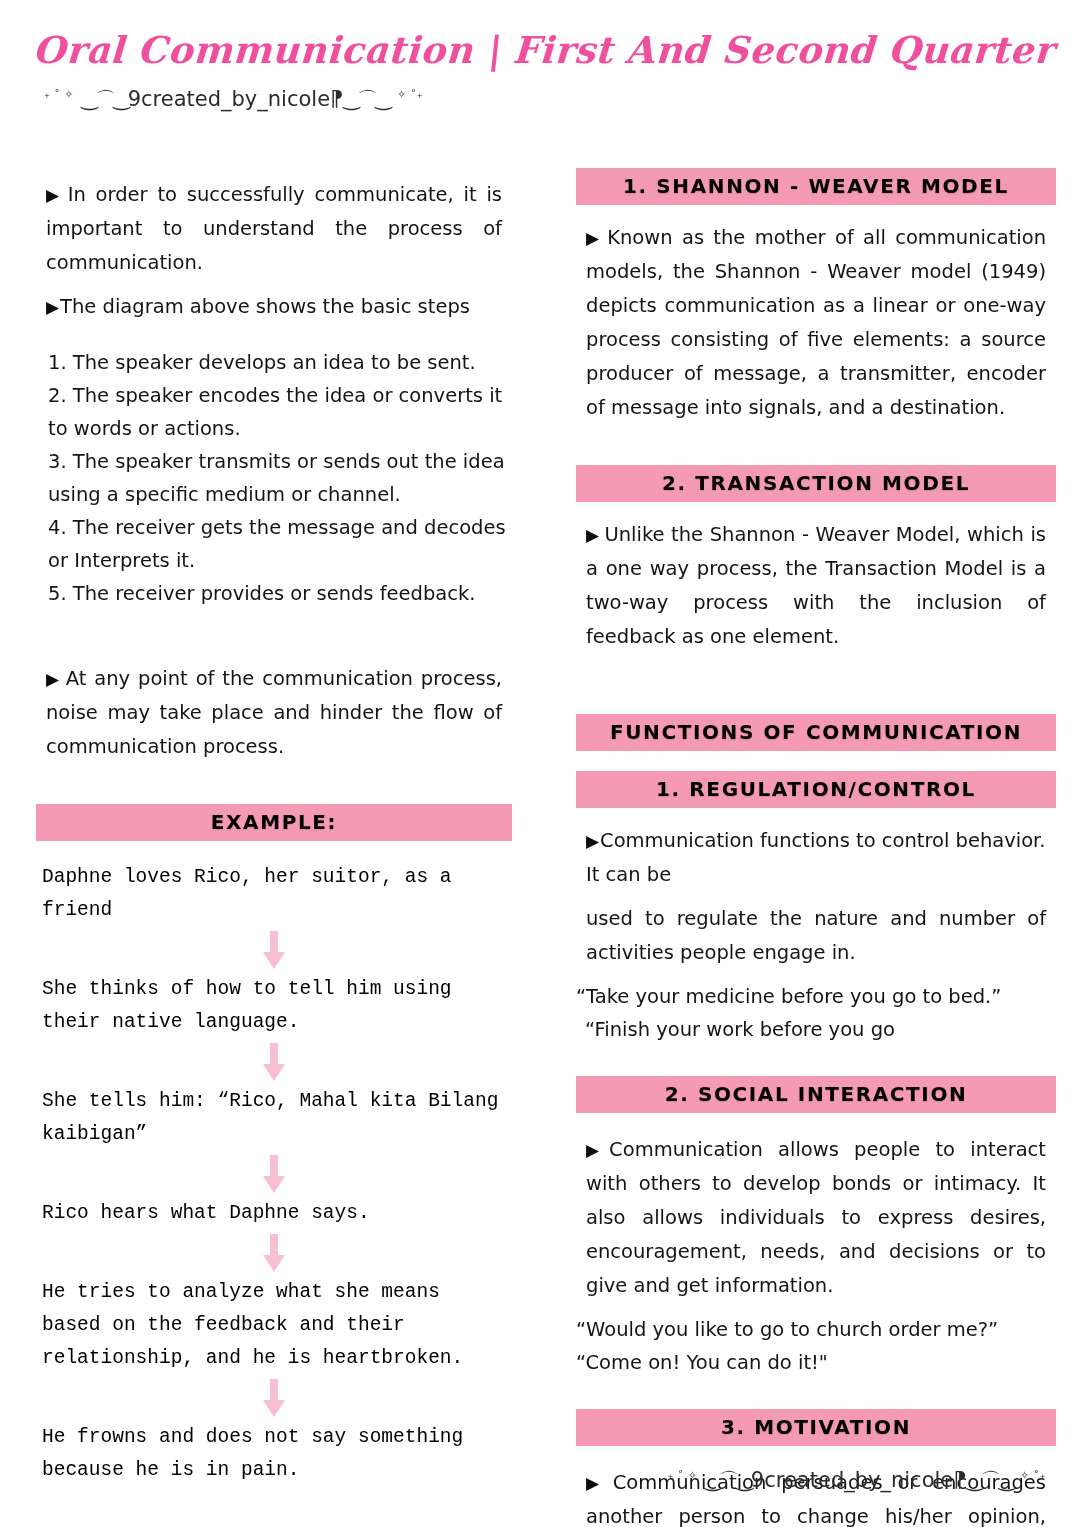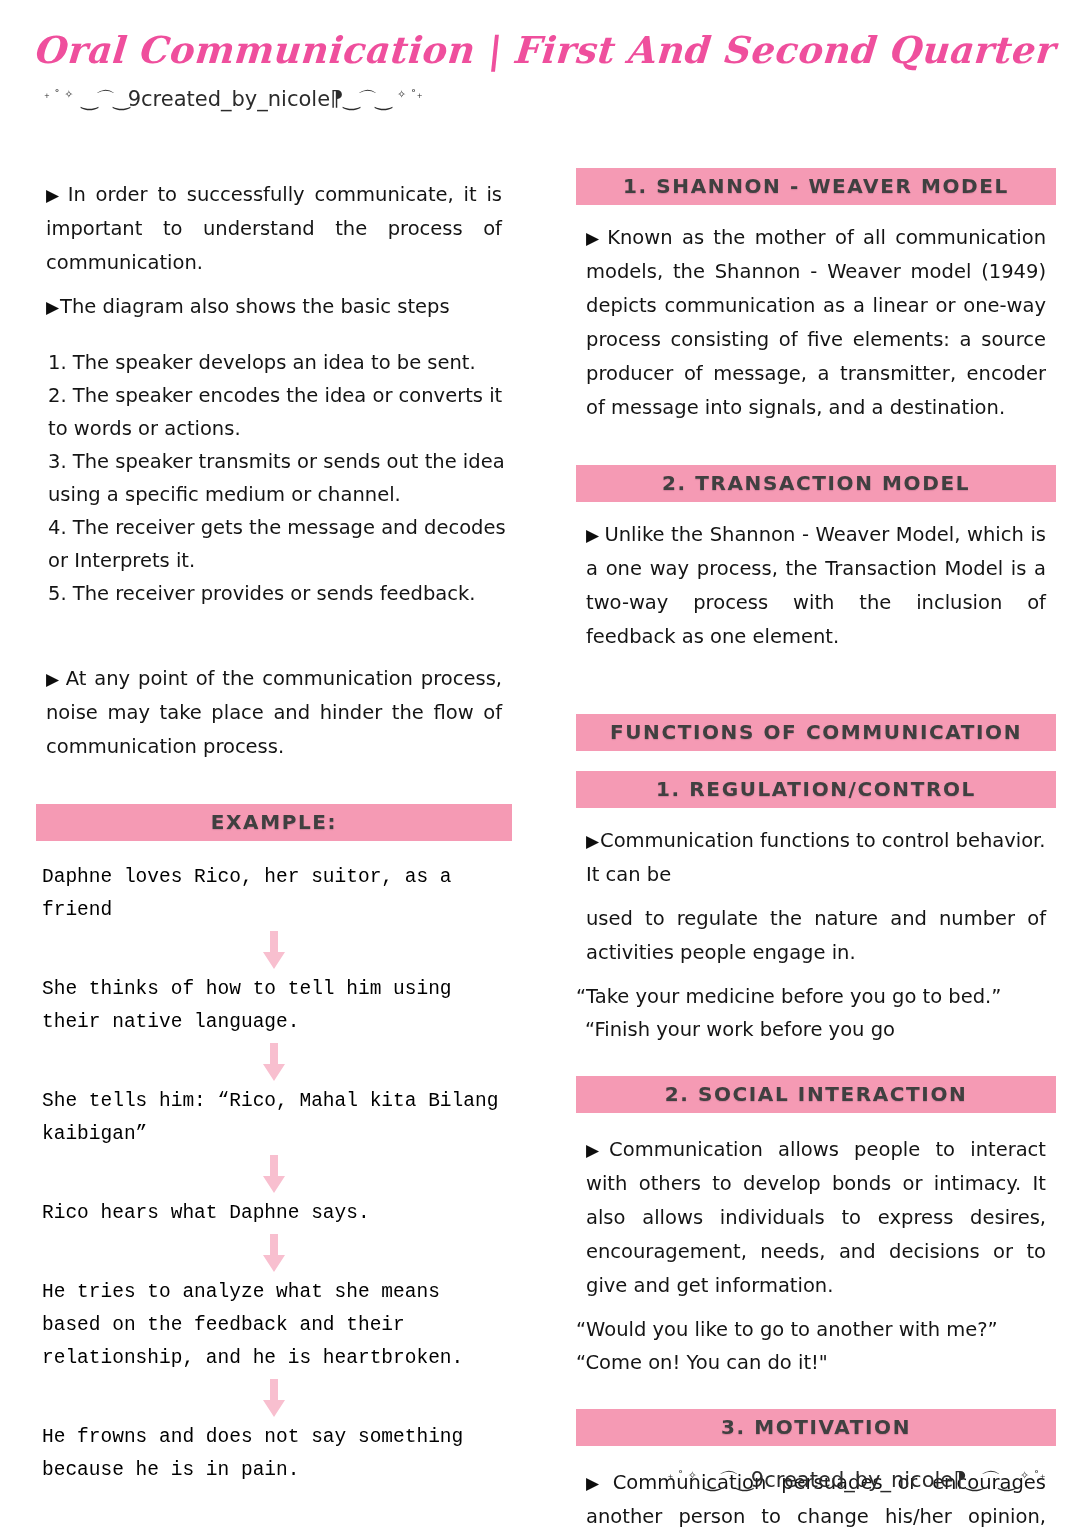--- a/index.html
+++ b/index.html
@@ -73,21 +73,21 @@
     padding: 7px 6px 8px 6px;
     box-sizing: border-box;
   }
   .banner-text {
     display: inline-block;
     font-family: "DejaVu Sans", "Liberation Sans", sans-serif;
     font-weight: bold;
     font-size: 20px;
     line-height: 22px;
     letter-spacing: 1.6px;
-    color: #404040;
+    color: #000000;
     text-shadow: 0 1px 1px rgba(190,110,140,0.55);
     white-space: nowrap;
   }
 
   
   .para {
     font-family: "DejaVu Sans", "Liberation Sans", sans-serif;
     font-size: 19.5px;
     line-height: 34px;
     color: #141414;
@@ -166,21 +166,21 @@
       <span class="tiny">₊ ˚ ✧</span>
       <span class="wave">‿⌒‿</span><span class="handle">9created_by_nicole⁋</span><span class="wave">‿⌒‿</span>
       <span class="tiny">✧ ˚₊</span>
     </div>
   </div>
 
   <div class="col col-left">
 
     <p class="para justify"><span class="arrow-mark">▶</span><span>In order to successfully communicate, it is important to understand the process of communication.</span></p>
 
-    <p class="para"><span class="arrow-mark tight">▶</span><span>The diagram also shows the basic steps</span></p>
+    <p class="para"><span class="arrow-mark tight">▶</span><span>The diagram above shows the basic steps</span></p>
 
     <div class="steps">
       <p class="step">1. The speaker develops an idea to be sent.</p>
       <p class="step">2. The speaker encodes the idea or converts it to words or actions.</p>
       <p class="step">3. The speaker transmits or sends out the idea using a specific medium or channel.</p>
       <p class="step">4. The receiver gets the message and decodes or Interprets it.</p>
       <p class="step">5. The receiver provides or sends feedback.</p>
     </div>
 
     <div class="gap-lg"></div>
@@ -262,21 +262,21 @@
     <p class="quote">“Take your medicine before you go to bed.”</p>
     <p class="quote indent">“Finish your work before you go</p>
 
     <div class="gap-lg"></div>
 
     <div class="banner">
       <span class="banner-text">2. SOCIAL INTERACTION</span>
     </div>
     <div class="gap-sm"></div>
     <p class="para justify"><span class="arrow-mark tight">▶</span><span>Communication allows people to interact with others to develop bonds or intimacy. It also allows individuals to express desires, encouragement, needs, and decisions or to give and get information.</span></p>
-    <p class="quote">“Would you like to go to another with me?”</p>
+    <p class="quote">“Would you like to go to church order me?”</p>
     <p class="quote">“Come on! You can do it!"</p>
 
     <div class="gap-lg"></div>
 
     <div class="banner">
       <span class="banner-text">3. MOTIVATION</span>
     </div>
     <div class="gap-sm"></div>
     <p class="para justify"><span class="arrow-mark">▶</span><span>Communication persuades or encourages another person to change his/her opinion, attitude, and behavior.</span></p>
 

